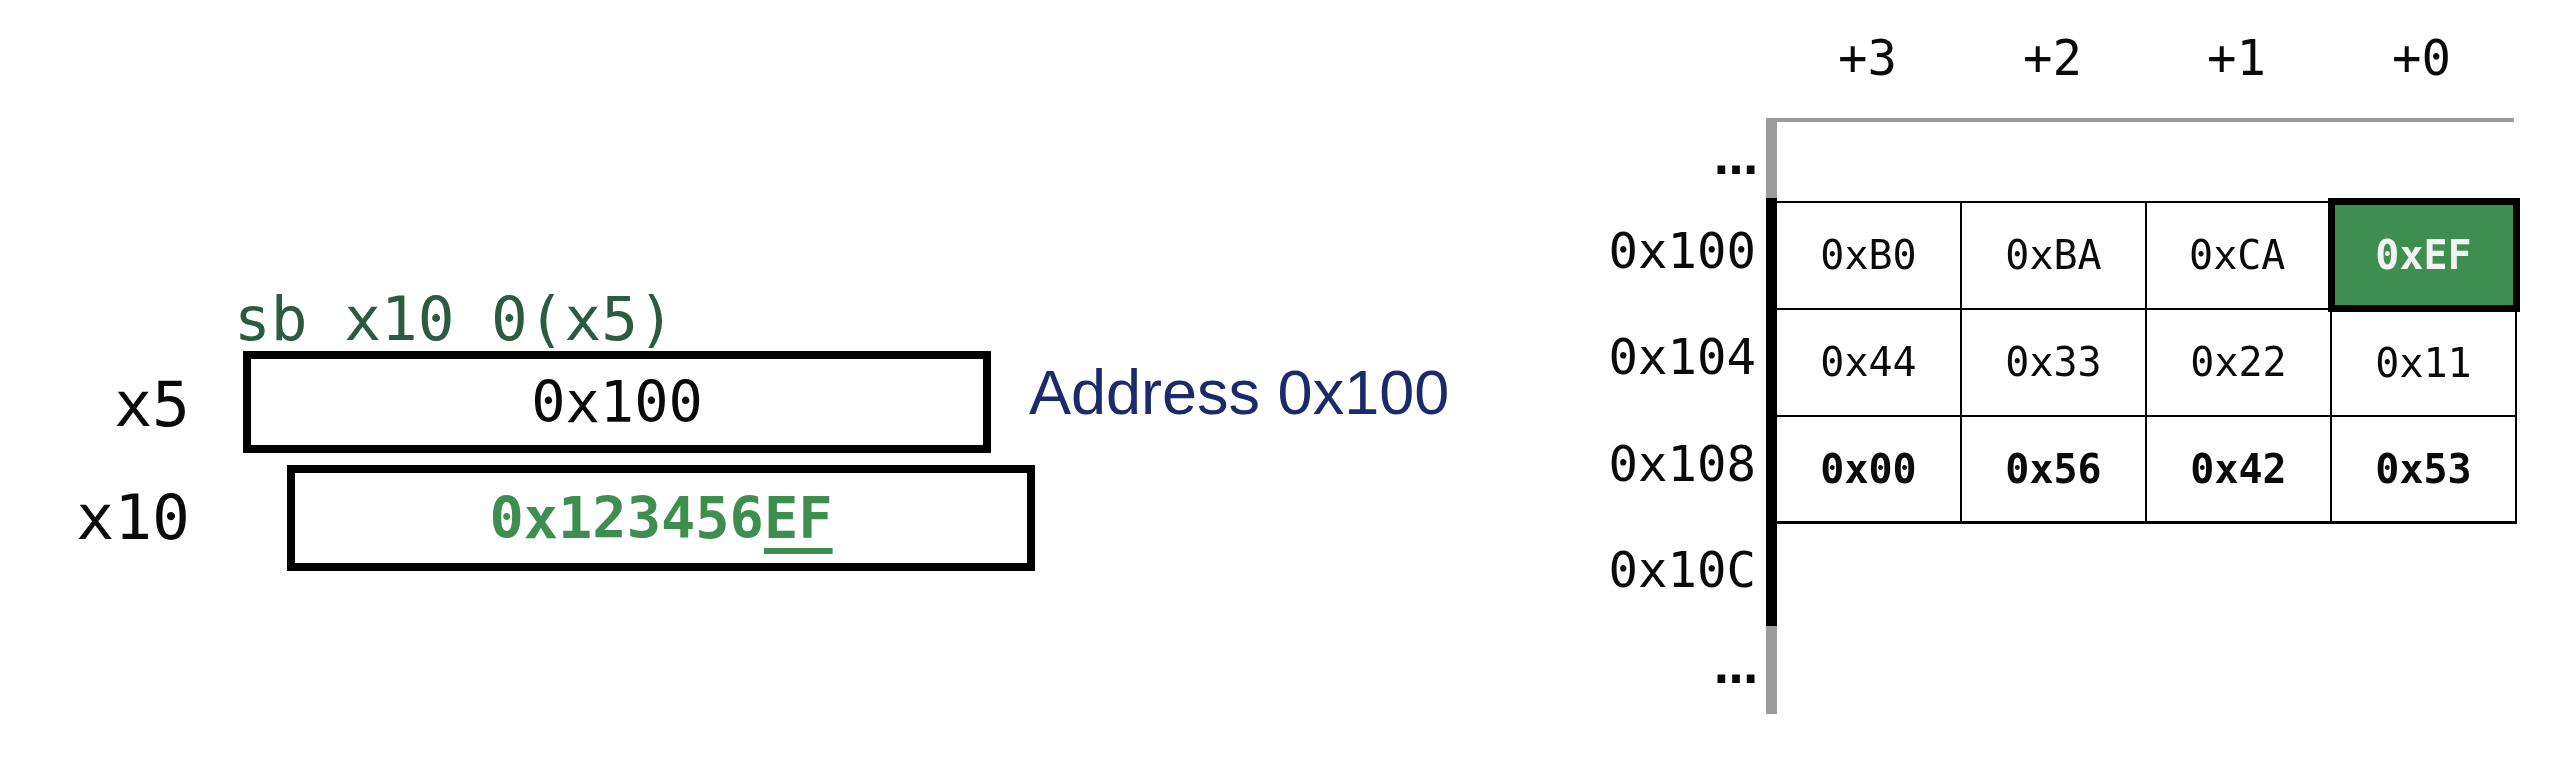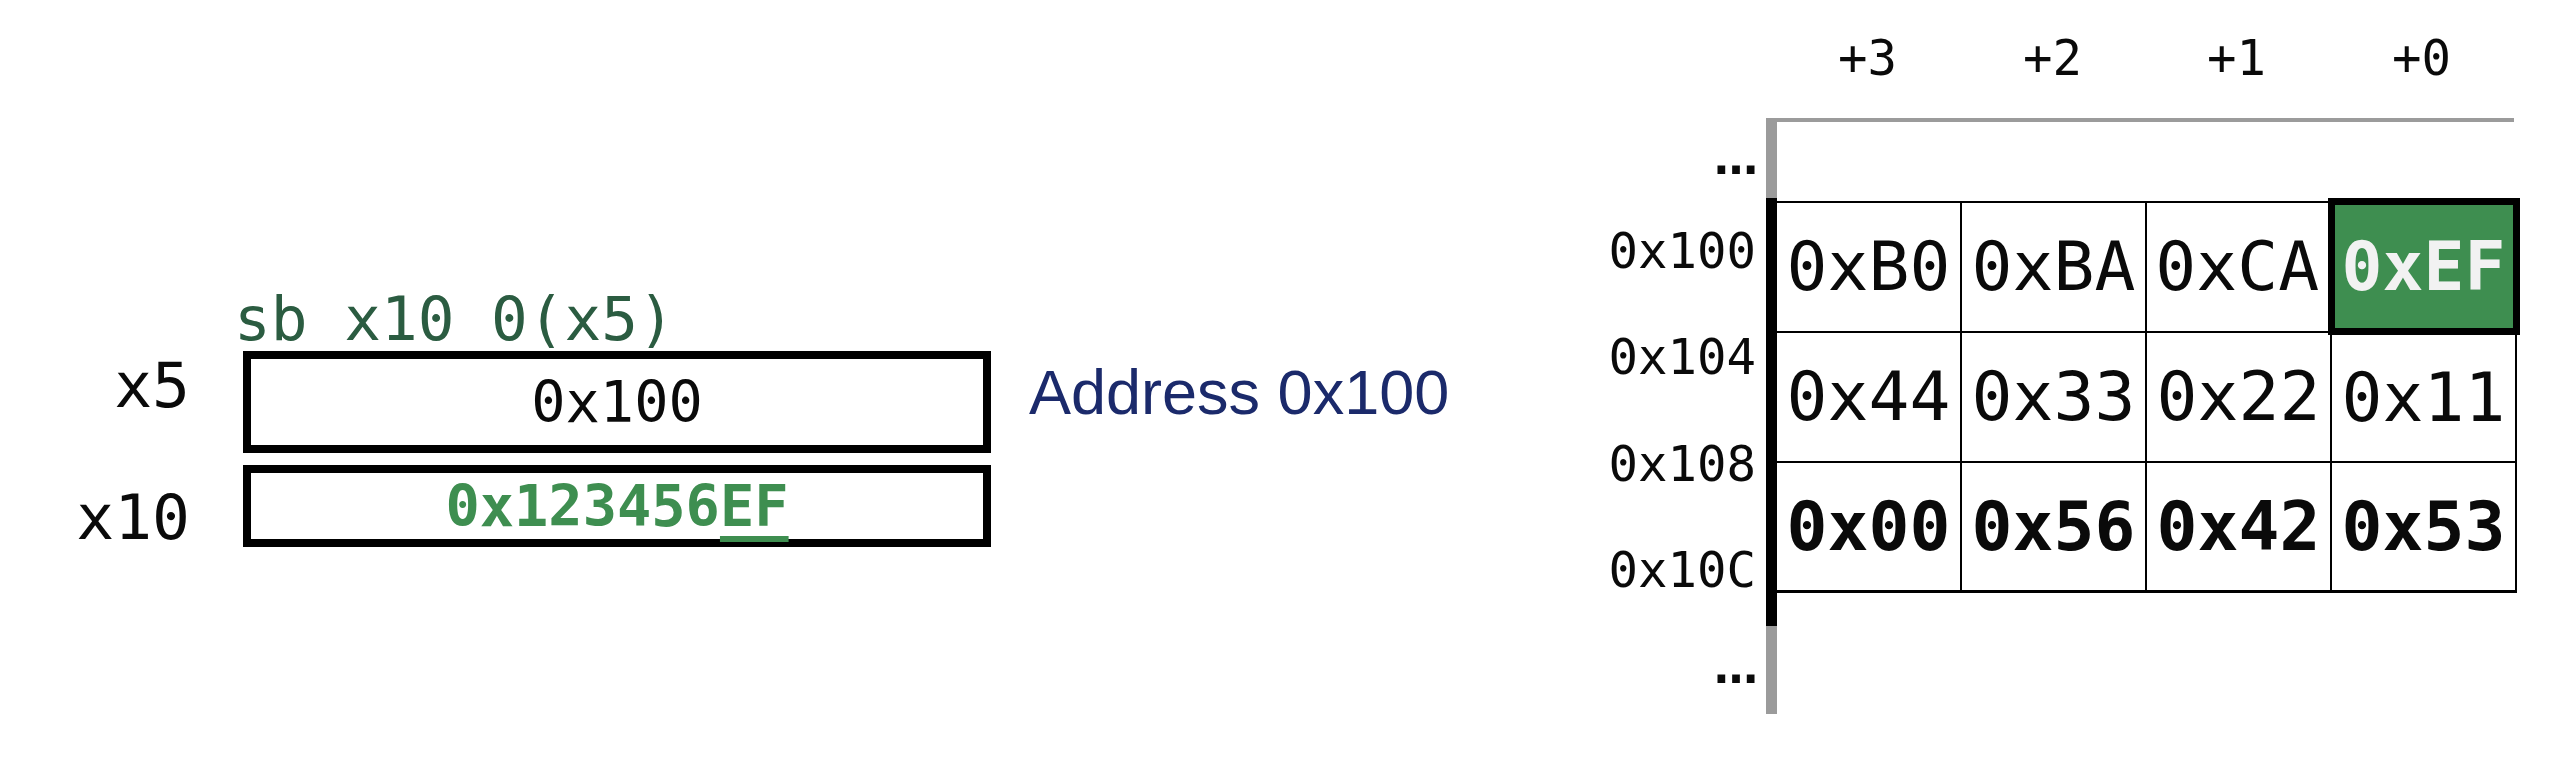--- a/index.html
+++ b/index.html
@@ -26,29 +26,29 @@
     left:234px;top:270px;
     font-size:61px;line-height:67px;
     color:var(--code-green);
     white-space:pre;
     margin-top:15px;
   }
   .reg-label{
     left:0;width:190px;text-align:right;
     font-size:63px;
   }
-  .reg-label.x5{top:335px;height:102px;line-height:102px;padding-left:48px;}
+  .reg-label.x5{top:354px;height:102px;line-height:102px;padding-left:48px;}
   .reg-label.x10{top:465px;height:106px;line-height:106px;}
   .reg-box{
     left:243px;width:748px;
     border:8.6px solid #000;background:#fff;
     display:flex;align-items:center;justify-content:center;
   }
   .reg-box.x5{top:351px;height:102px;}
-  .reg-box.x10{top:465px;height:82px;}
+  .reg-box.x10{top:465px;height:106px;margin-left:44px;}
   .reg-value{font-size:57px;}
   .reg-value.hl{
     color:var(--value-green);
     font-weight:bold;
   }
   .hl-suffix{
     text-decoration:underline;
     text-decoration-thickness:5.7px;
     text-underline-offset:9.5px;
   }
@@ -78,25 +78,25 @@
   .side-rule.bottom{top:626px;height:88px;}
   .side-bar-black{
     left:1766px;top:198px;width:10.5px;height:430px;
     background:#000;
   }
   table.mem{
     position:absolute;left:1775px;top:198px;
     border-collapse:collapse;table-layout:fixed;
   }
   table.mem td{
-    width:185px;height:130px;
+    width:185px;height:107px;
     border:2.9px solid #000;
     background:#fff;
     text-align:center;vertical-align:middle;
-    font-size:68px;
+    font-size:40px;
     padding:0;
   }
   table.mem tr:last-child td{border-bottom-width:3.8px;font-weight:bold;}
   table.mem td.hl-cell{
     background:var(--value-green);
     color:var(--cell-text-light);
     font-weight:bold;
     border:7.6px solid #000;
   }
   .row-label{

